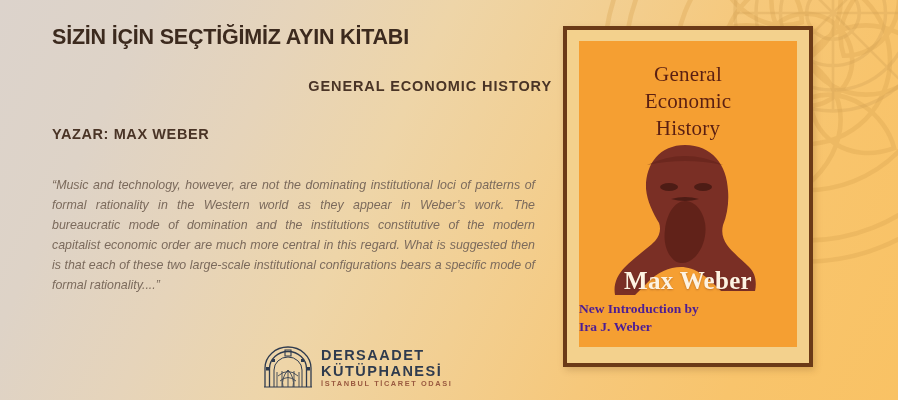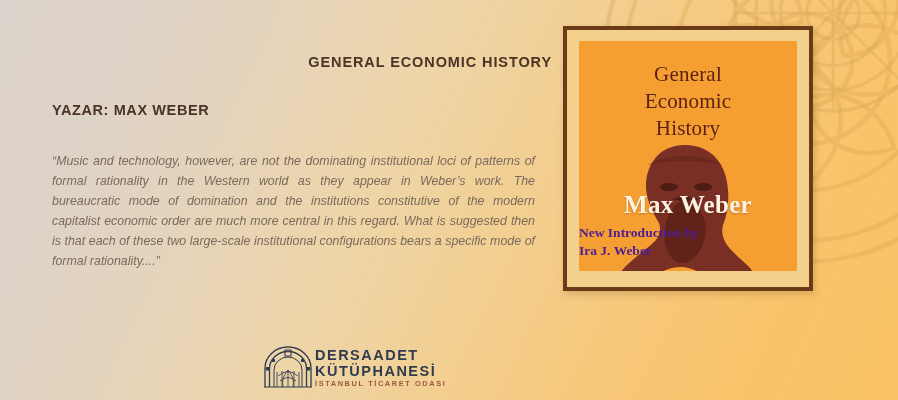--- a/index.html
+++ b/index.html
@@ -80,21 +80,21 @@
     text-align:justify;
     text-justify:inter-word;
   }
 
   
   #logo-block {
     position:absolute;
     left:263px; top:345px;
     display:flex;
     align-items:center;
-    gap:2px;
+    gap:8px;
   }
   #logo-mark { width:50px; height:44px; display:block; }
   #logo-text { line-height:1; padding-top:2px; }
   #logo-line1, #logo-line2 {
     font-size:14.5px;
     font-weight:bold;
     letter-spacing:1.5px;
     color:#2f3b4e;
   }
   #logo-line2 { margin-top:1px; }
@@ -103,21 +103,21 @@
     font-size:7.4px;
     font-weight:bold;
     letter-spacing:1.6px;
     color:#9a5a40;
   }
 
   
   #frame {
     position:absolute;
     left:563px; top:26px;
-    width:250px; height:265px;
+    width:250px; height:341px;
     border:4px solid #6b3a17;
     background:#f3d18d;
     box-shadow:2px 3px 7px rgba(95,60,25,0.22);
     padding:11px 12px 16px 12px;
   }
   #cover {
     position:relative;
     width:100%; height:100%;
     background:#f59f32;
     overflow:hidden;
@@ -216,20 +216,21 @@
           <path d="M60 4 L60 116"></path>
             <path d="M4 60 L116 60"></path>
           <path d="M20 20 L100 100"></path>
             <path d="M100 20 L20 100"></path>
         </g>
       </g>
     </svg>
   </div>
 
   <div id="text-col">
+    <div id="headline">SİZİN İÇİN SEÇTİĞİMİZ AYIN KİTABI</div>
 
     <div id="book-title">GENERAL ECONOMIC HISTORY</div>
 
     <div id="author-line">YAZAR: MAX WEBER</div>
 
     <div id="quote">“Music and technology, however, are not the dominating institutional loci of patterns of formal rationality in the Western world as they appear in Weber’s work. The bureaucratic mode of domination and the institutions constitutive of the modern capitalist economic order are much more central in this regard. What is suggested then is that each of these two large-scale institutional configurations bears a specific mode of formal rationality....”</div>
   </div>
 
   <div id="logo-block">
     <span id="logo-mark-wrap">

